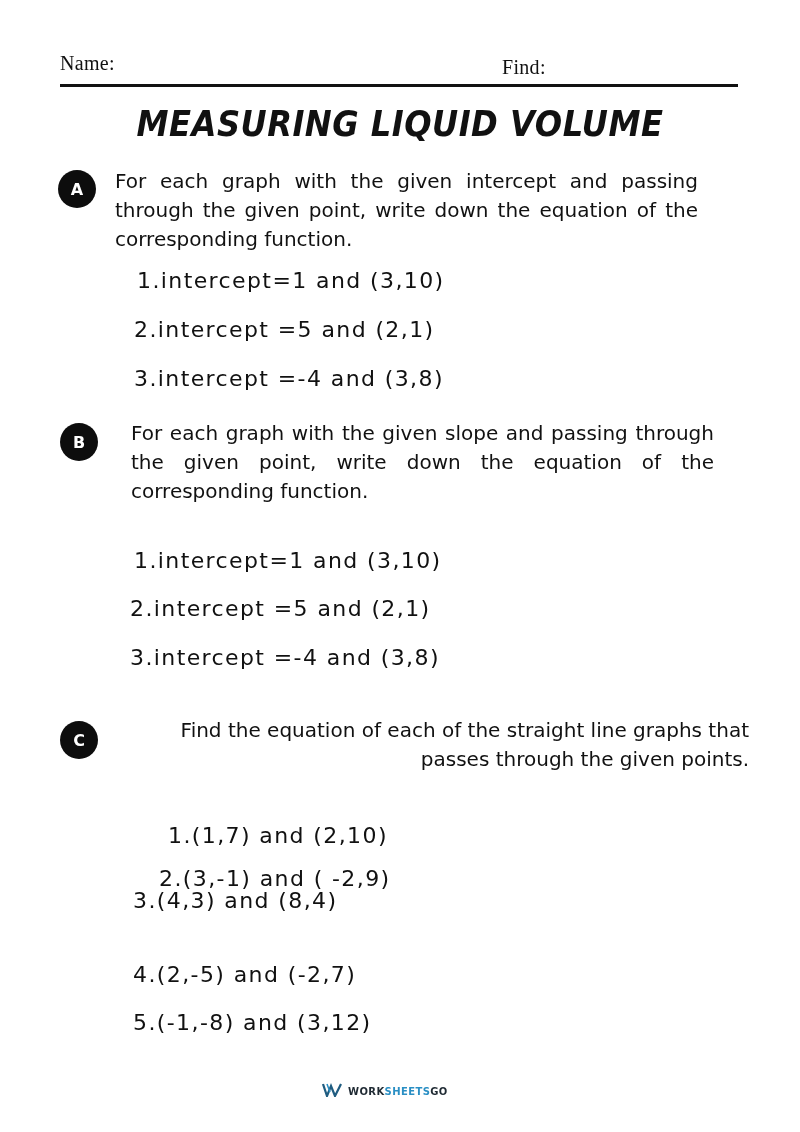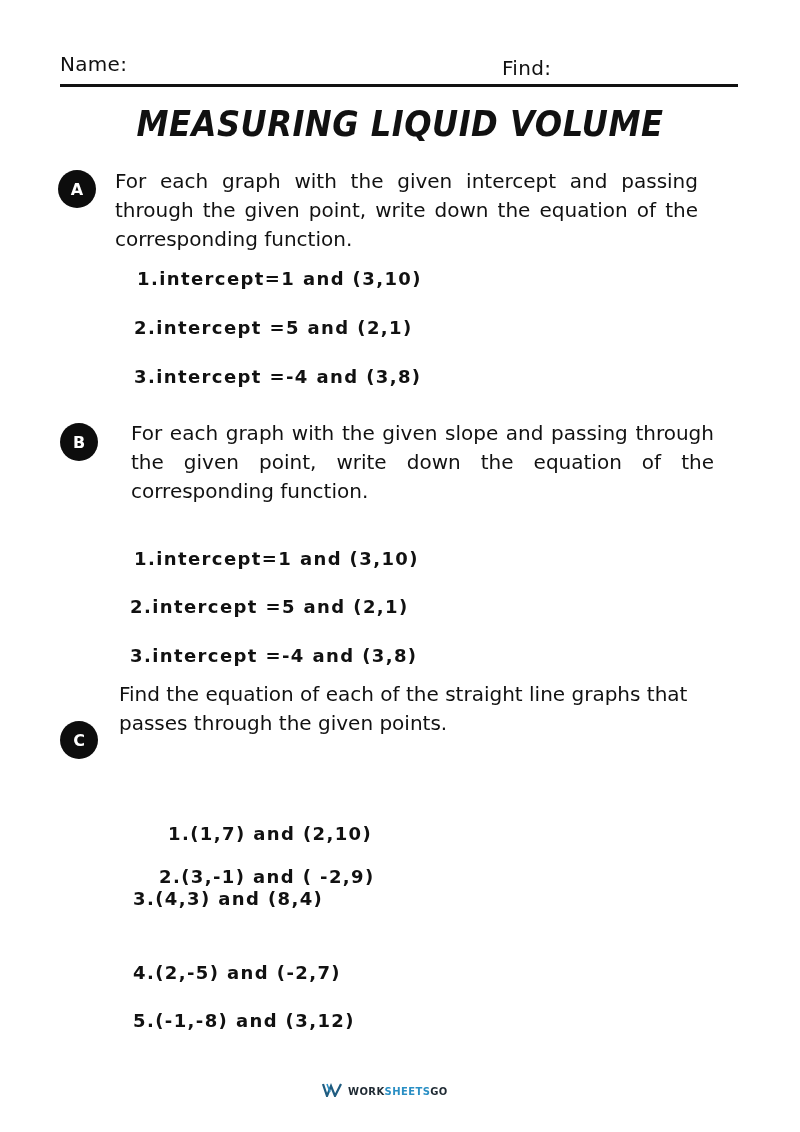--- a/index.html
+++ b/index.html
@@ -1,38 +1,38 @@
 <!DOCTYPE html>
 <html><head>
   <meta charset="utf-8">
   <style>
     html, body { margin: 0; padding: 0; background: #ffffff; }
     body {
       width: 800px; height: 1132px; position: relative; overflow: hidden;
       font-family: "DejaVu Sans", sans-serif; color: #111111;
     }
     .header-row { position: absolute; left: 60px; top: 52px; width: 678px; height: 34px; }
-    .header-label { position: absolute; font-size: 20px; font-weight: normal; letter-spacing: 0.3px; }
+    .header-label { position: absolute; font-size: 20px; font-weight: normal; letter-spacing: 0.3px; font-family: Liberation Serif, serif; }
     .name-label { left: 0; top: 0; }
     .date-label { left: 442px; top: 4px; }
     .header-line { position: absolute; left: 60px; top: 84px; width: 678px; height: 3px; background: #111; }
     .title {
       position: absolute; left: 0; top: 104px; width: 800px; text-align: center;
       font-size: 35px; font-weight: bold; font-style: italic; letter-spacing: 0.5px;
       font-family: "DejaVu Sans", sans-serif; transform: scaleX(0.92);
     }
     .section-badge {
       position: absolute; width: 38px; height: 38px; border-radius: 50%; background: #0d0d0d;
       color: #fff; font-size: 16px; font-weight: bold; display: flex; align-items: center; justify-content: center;
     }
     .instructions {
       position: absolute; font-size: 20px; line-height: 29px; text-align: justify;
     }
     .item {
-      position: absolute; font-size: 18px; letter-spacing: 1.4px; white-space: pre; font-weight: bold;
+      position: absolute; font-size: 22px; letter-spacing: 1.4px; white-space: pre;
     }
     .logo { position: absolute; left: 322px; top: 1082px; display: flex; align-items: center; gap: 6px; }
     .logo-text { font-size: 10px; font-weight: bold; letter-spacing: 0.4px; color: #1f2a33; }
     .logo-text .accent { color: #2a8fc4; }
   </style>
 </head>
 <body>
 
 <div class="header-row">
   <span class="header-label name-label">Name:</span>
@@ -48,21 +48,21 @@
 <div class="item" style="left:134px; top:317px;">2.intercept =5 and (2,1)</div>
 <div class="item" style="left:134px; top:366px;">3.intercept =-4 and (3,8)</div>
 
 <div class="section-badge" style="left:60px; top:423px;">B</div>
 <div class="instructions" style="left:119px; top:419px; width:583px;margin-left:12px;">For each graph with the given slope and passing through the given point, write down the equation of the corresponding function.</div>
 <div class="item" style="left:134px; top:548px;">1.intercept=1 and (3,10)</div>
 <div class="item" style="left:130px; top:596px;">2.intercept =5 and (2,1)</div>
 <div class="item" style="left:130px; top:645px;">3.intercept =-4 and (3,8)</div>
 
 <div class="section-badge" style="left:60px; top:721px;">C</div>
-<div class="instructions" style="left:119px; top:680px; width:630px; text-align:left;">Find the equation of each of the straight line graphs that passes through the given points.</div>
+<div class="instructions" style="left:119px; top:716px; width:630px; text-align:right;">Find the equation of each of the straight line graphs that passes through the given points.</div>
 <div class="item" style="left:136px; top:823px;margin-left:32px;">1.(1,7) and (2,10)</div>
 <div class="item" style="left:133px; top:866px;margin-left:26px;">2.(3,-1) and ( -2,9)</div>
 <div class="item" style="left:133px; top:888px;">3.(4,3) and (8,4)</div>
 <div class="item" style="left:133px; top:962px;">4.(2,-5) and (-2,7)</div>
 <div class="item" style="left:133px; top:1010px;text-align:center;">5.(-1,-8) and (3,12)</div>
 
 <div class="logo">
   <span>
     <svg width="20" height="14" viewBox="0 0 20 14">
       <polyline points="1,1 5,13 9,3 13,13 19,1" fill="none" stroke="#1f5c80" stroke-width="2.2"></polyline>

